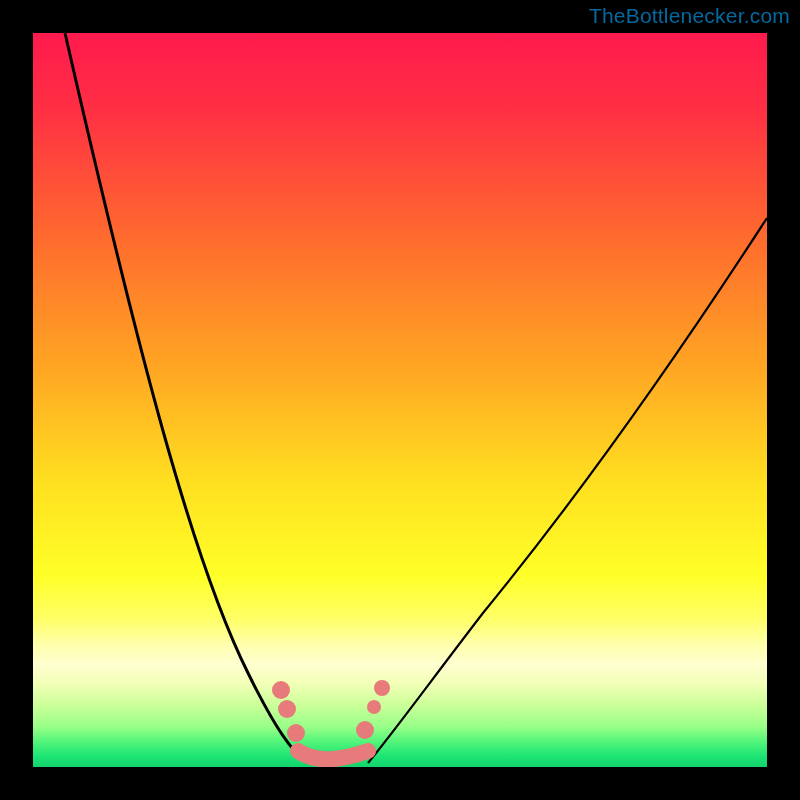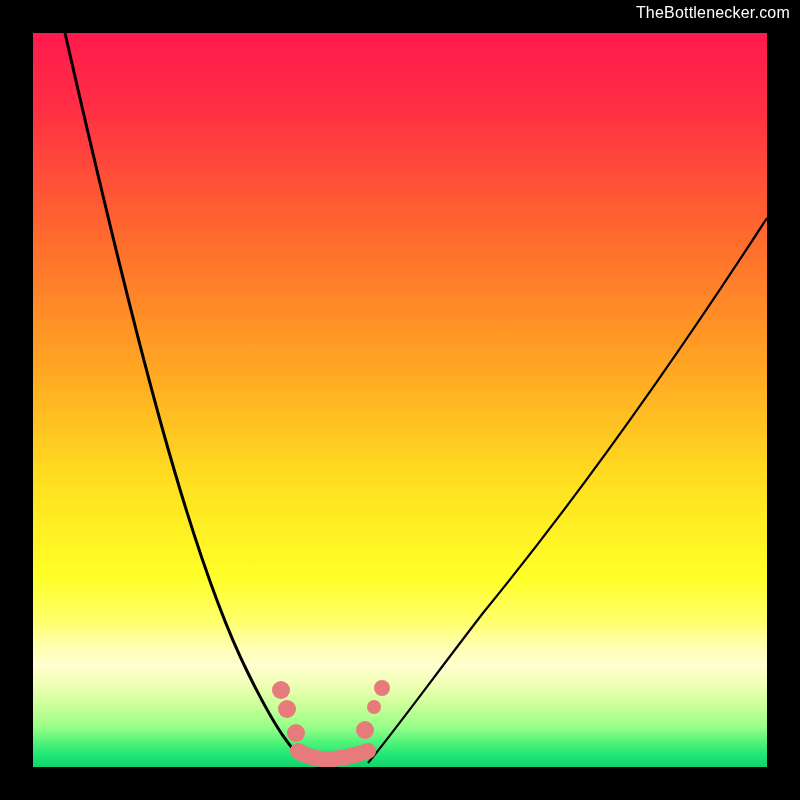--- a/index.html
+++ b/index.html
@@ -38,22 +38,22 @@
     position: absolute;
     left: 0;
     top: 0;
     width: 100%;
     height: 100%;
   }
   .watermark {
     position: absolute;
     top: 4px;
     right: 10px;
-    color: #ffffff;
-    font-size: 16px;
+    color: #0369a1;
+    font-size: 21px;
     letter-spacing: 0.2px;
     font-weight: 400;
   }
 </style>
 </head>
 <body>
 
 <div class="frame">
   <div class="plot-area">
     <svg class="gradient" viewBox="0 0 734 734" preserveAspectRatio="none">

